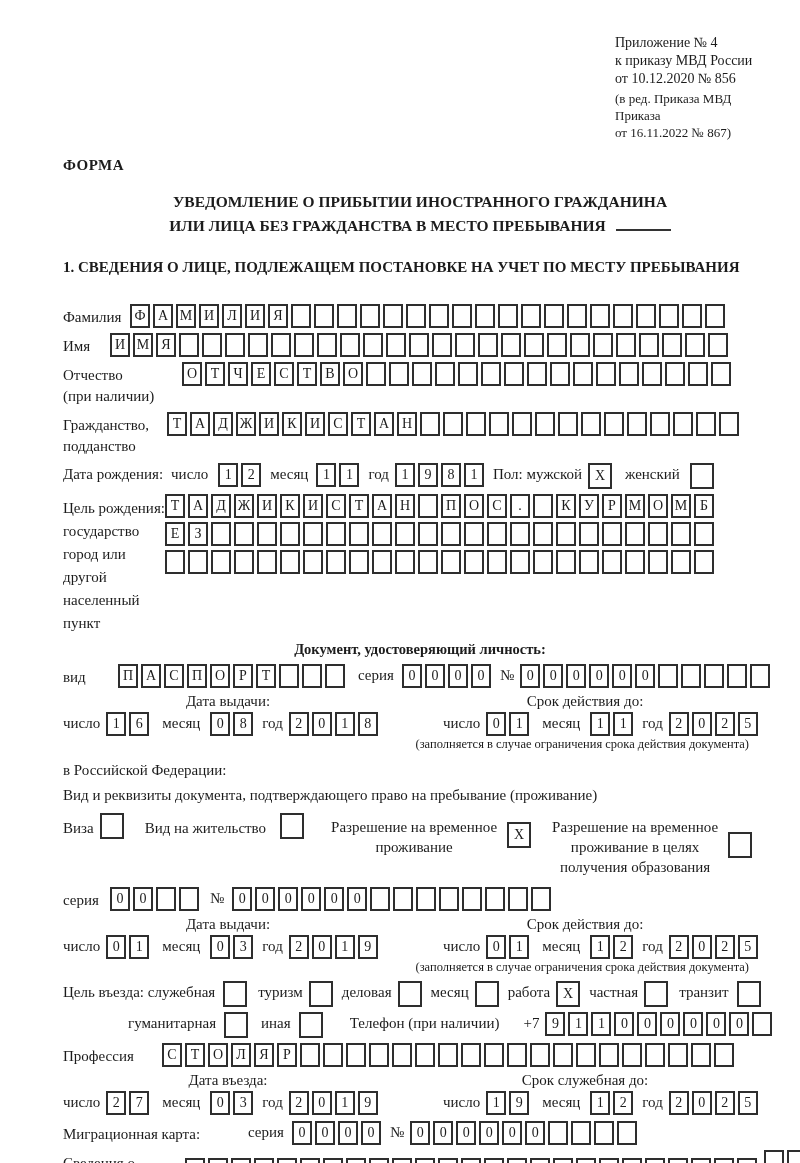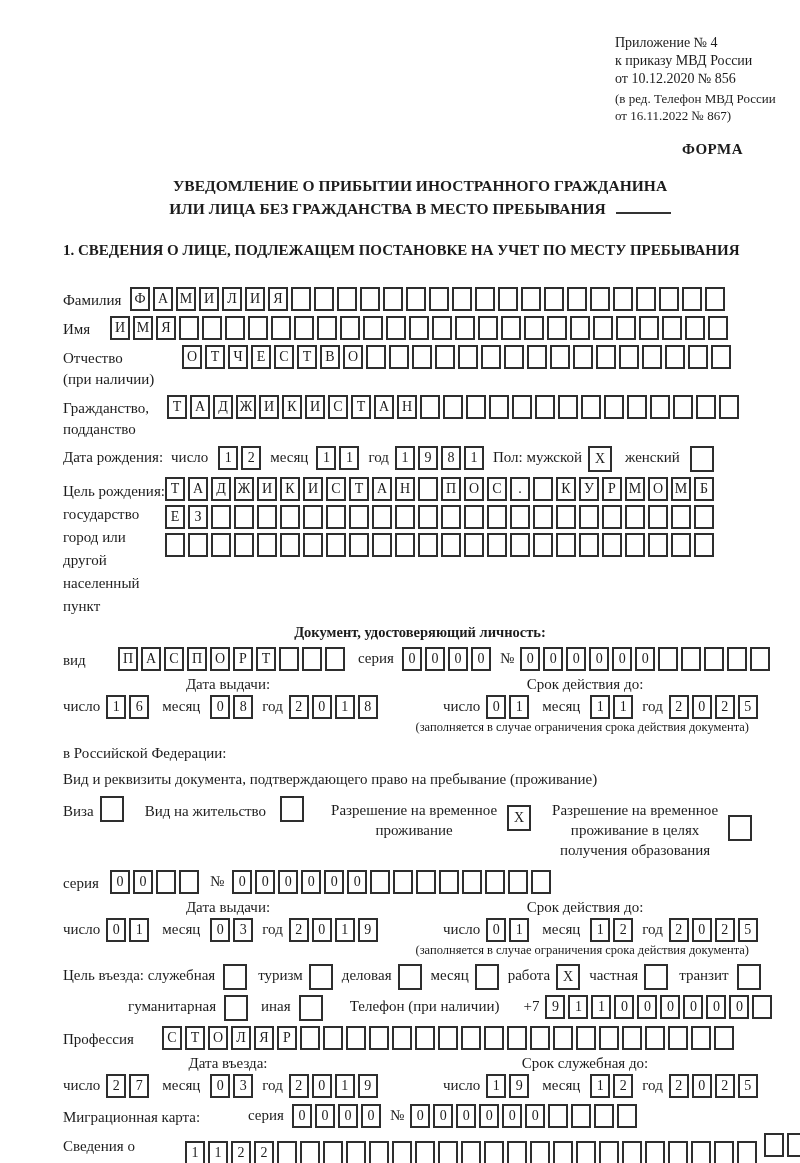--- a/index.html
+++ b/index.html
@@ -2,21 +2,21 @@
 <html><head>
 <meta charset="utf-8">
 <style>
   html,body{margin:0;padding:0;background:#ffffff;}
   body{width:800px;height:1163px;overflow:hidden;color:#1c1c1c;
        font-family:"Liberation Serif","DejaVu Serif",serif;font-size:15px;}
   .page{padding:34px 23px 0 63px;position:relative;}
   .b{font-weight:bold;}
   .annex{margin-left:552px;font-size:14px;line-height:1.28;}
   .annex-note{font-size:13px;margin-top:3px;line-height:1.3;}
-  .forma{text-align:right;padding-right:34px;margin-top:16px;font-size:15px;letter-spacing:.5px;}
+  .forma{text-align:left;padding-right:34px;margin-top:16px;font-size:15px;letter-spacing:.5px;}
   .title{text-align:center;font-size:15.5px;line-height:1.5;margin-top:16px;}
   .uline{display:inline-block;width:55px;border-bottom:2px solid #333;margin-left:10px;vertical-align:baseline;}
   .sect{margin-top:22px;margin-bottom:28px;font-size:15px;}
   .frow{display:flex;align-items:flex-start;margin-bottom:5px;}
   .flabel{flex:0 0 auto;padding-top:3px;line-height:21px;}
   .sublab{flex:0 0 auto;padding-top:3px;}
   .cells{display:inline-flex;flex-wrap:nowrap;flex:0 0 auto;}
   .cell{box-sizing:border-box;display:inline-flex;align-items:center;justify-content:center;
         width:20px;height:24px;border:2px solid #2e2e2e;margin-right:3px;
         font-size:14px;flex:0 0 auto;background:#fff;}
@@ -44,21 +44,21 @@
 </head>
 <body>
 
 <div class="page">
 
   <div class="annex">
     <div>Приложение № 4</div>
     <div>к приказу МВД России</div>
     <div>от 10.12.2020 № 856</div>
     <div class="annex-note">
-      <div>(в ред. Телефон МВД России</div>
+      <div>(в ред. Приказа МВД Приказа</div>
       <div>от 16.11.2022 № 867)</div>
     </div>
   </div>
 
   <div class="forma b">ФОРМА</div>
 
   <div class="title b">
     <div>УВЕДОМЛЕНИЕ О ПРИБЫТИИ ИНОСТРАННОГО ГРАЖДАНИНА</div>
     <div>
       <span>ИЛИ ЛИЦА БЕЗ ГРАЖДАНСТВА В МЕСТО ПРЕБЫВАНИЯ</span><span class="uline"></span>

